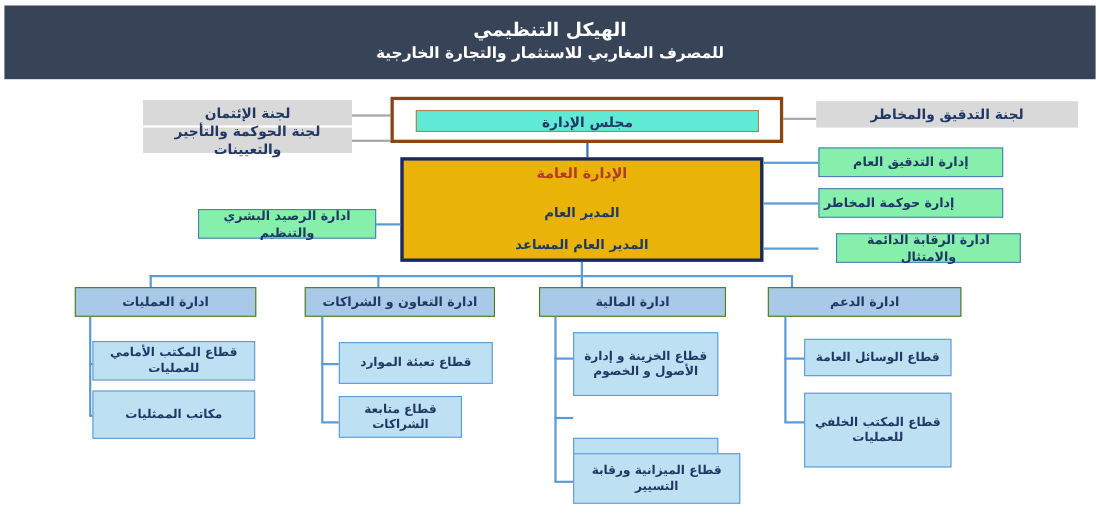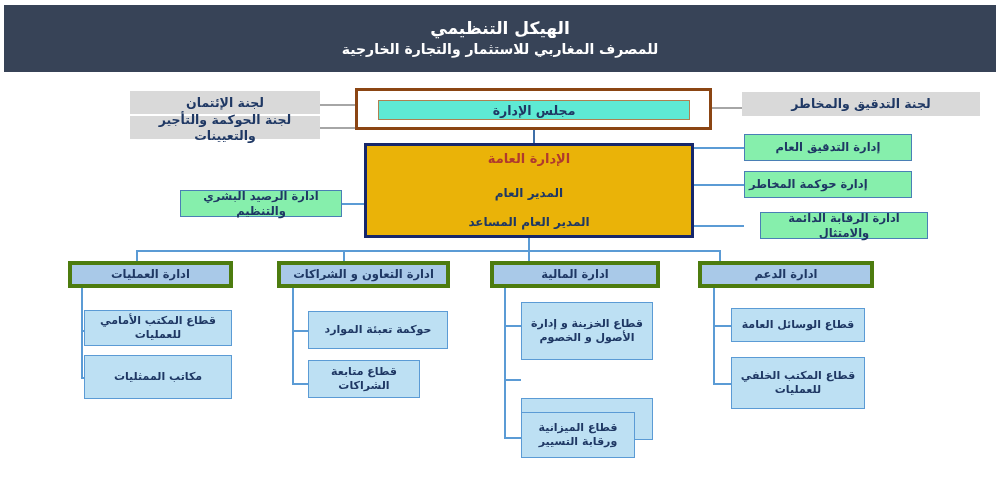--- a/index.html
+++ b/index.html
@@ -63,21 +63,21 @@
   .gm-title{color:#b03a2e;font-weight:bold;font-size:13px;margin-bottom:7px;}
   .gm-line{color:#1f3864;font-weight:bold;font-size:12px;line-height:1.35;}
 
   
   .side-dept{
     background:#86efac;border:1px solid #4a7fb5;font-size:11.5px;
   }
 
   
   .division{
-    background:#a9c9e8;border:4px solid #4d7c0f;font-size:11.5px;
+    background:#a9c9e8;border:1px solid #4d7c0f;font-size:11.5px;
   }
 
   
   .sector{
     background:#bde0f3;border:1px solid #5b9bd5;font-size:11px;
   }
 
   
   .conn{position:absolute;background:#a6a6a6;}
   .conn-blue{position:absolute;background:#5b9bd5;}
@@ -154,51 +154,51 @@
   <div class="box division" style="left:698px;top:261px;width:176px;height:27px;">
     <span>ادارة  الدعم</span>
   </div>
   <div class="conn-blue" style="left:713px;top:288px;width:1.5px;height:96px;"></div>
   <div class="conn-blue" style="left:713px;top:325px;width:18px;height:1.5px;"></div>
   <div class="conn-blue" style="left:713px;top:383px;width:18px;height:1.5px;"></div>
 
   <div class="box sector" style="left:731px;top:308px;width:134px;height:34px;">
     <span>قطاع  الوسائل  العامة</span>
   </div>
-  <div class="box sector" style="left:731px;top:357px;width:134px;height:52px;">
+  <div class="box sector" style="left:731px;top:357px;width:134px;height:68px;">
     <span>قطاع  المكتب  الخلفي للعمليات</span>
   </div>
 
   <div class="box division" style="left:490px;top:261px;width:170px;height:27px;">
     <span>ادارة  المالية</span>
   </div>
   <div class="conn-blue" style="left:504px;top:288px;width:1.5px;height:150px;"></div>
   <div class="conn-blue" style="left:504px;top:325px;width:17px;height:1.5px;"></div>
   <div class="conn-blue" style="left:504px;top:379px;width:17px;height:1.5px;"></div>
   <div class="conn-blue" style="left:504px;top:437px;width:17px;height:1.5px;"></div>
 
   <div class="box sector" style="left:521px;top:302px;width:132px;height:58px;">
     <span>قطاع  الخزينة و إدارة الأصول و الخصوم</span>
   </div>
   <div class="box sector" style="left:521px;top:358px;width:132px;height:42px;margin-top:40px;">
     <span>قطاع  المحاسبة</span>
   </div>
-  <div class="box sector" style="left:521px;top:412px;width:114px;height:46px;">
+  <div class="box sector" style="left:521px;top:412px;width:152px;height:46px;">
     <span>قطاع  الميزانية ورقابة التسيير</span>
   </div>
 
   <div class="box division" style="left:277px;top:261px;width:173px;height:27px;">
     <span>ادارة  التعاون و  الشراكات</span>
   </div>
   <div class="conn-blue" style="left:292px;top:288px;width:1.5px;height:96px;"></div>
   <div class="conn-blue" style="left:292px;top:330px;width:16px;height:1.5px;"></div>
   <div class="conn-blue" style="left:292px;top:383px;width:16px;height:1.5px;"></div>
 
   <div class="box sector" style="left:308px;top:311px;width:140px;height:38px;">
-    <span>حوكمة  تعبئة  الموارد</span>
+    <span>قطاع  تعبئة  الموارد</span>
   </div>
   <div class="box sector" style="left:308px;top:360px;width:112px;height:38px;">
     <span>قطاع  متابعة  الشراكات</span>
   </div>
 
   <div class="box division" style="left:68px;top:261px;width:165px;height:27px;">
     <span>ادارة  العمليات</span>
   </div>
   <div class="conn-blue" style="left:81px;top:288px;width:1.5px;height:90px;"></div>
   <div class="conn-blue" style="left:81px;top:330px;width:16px;height:1.5px;"></div>

